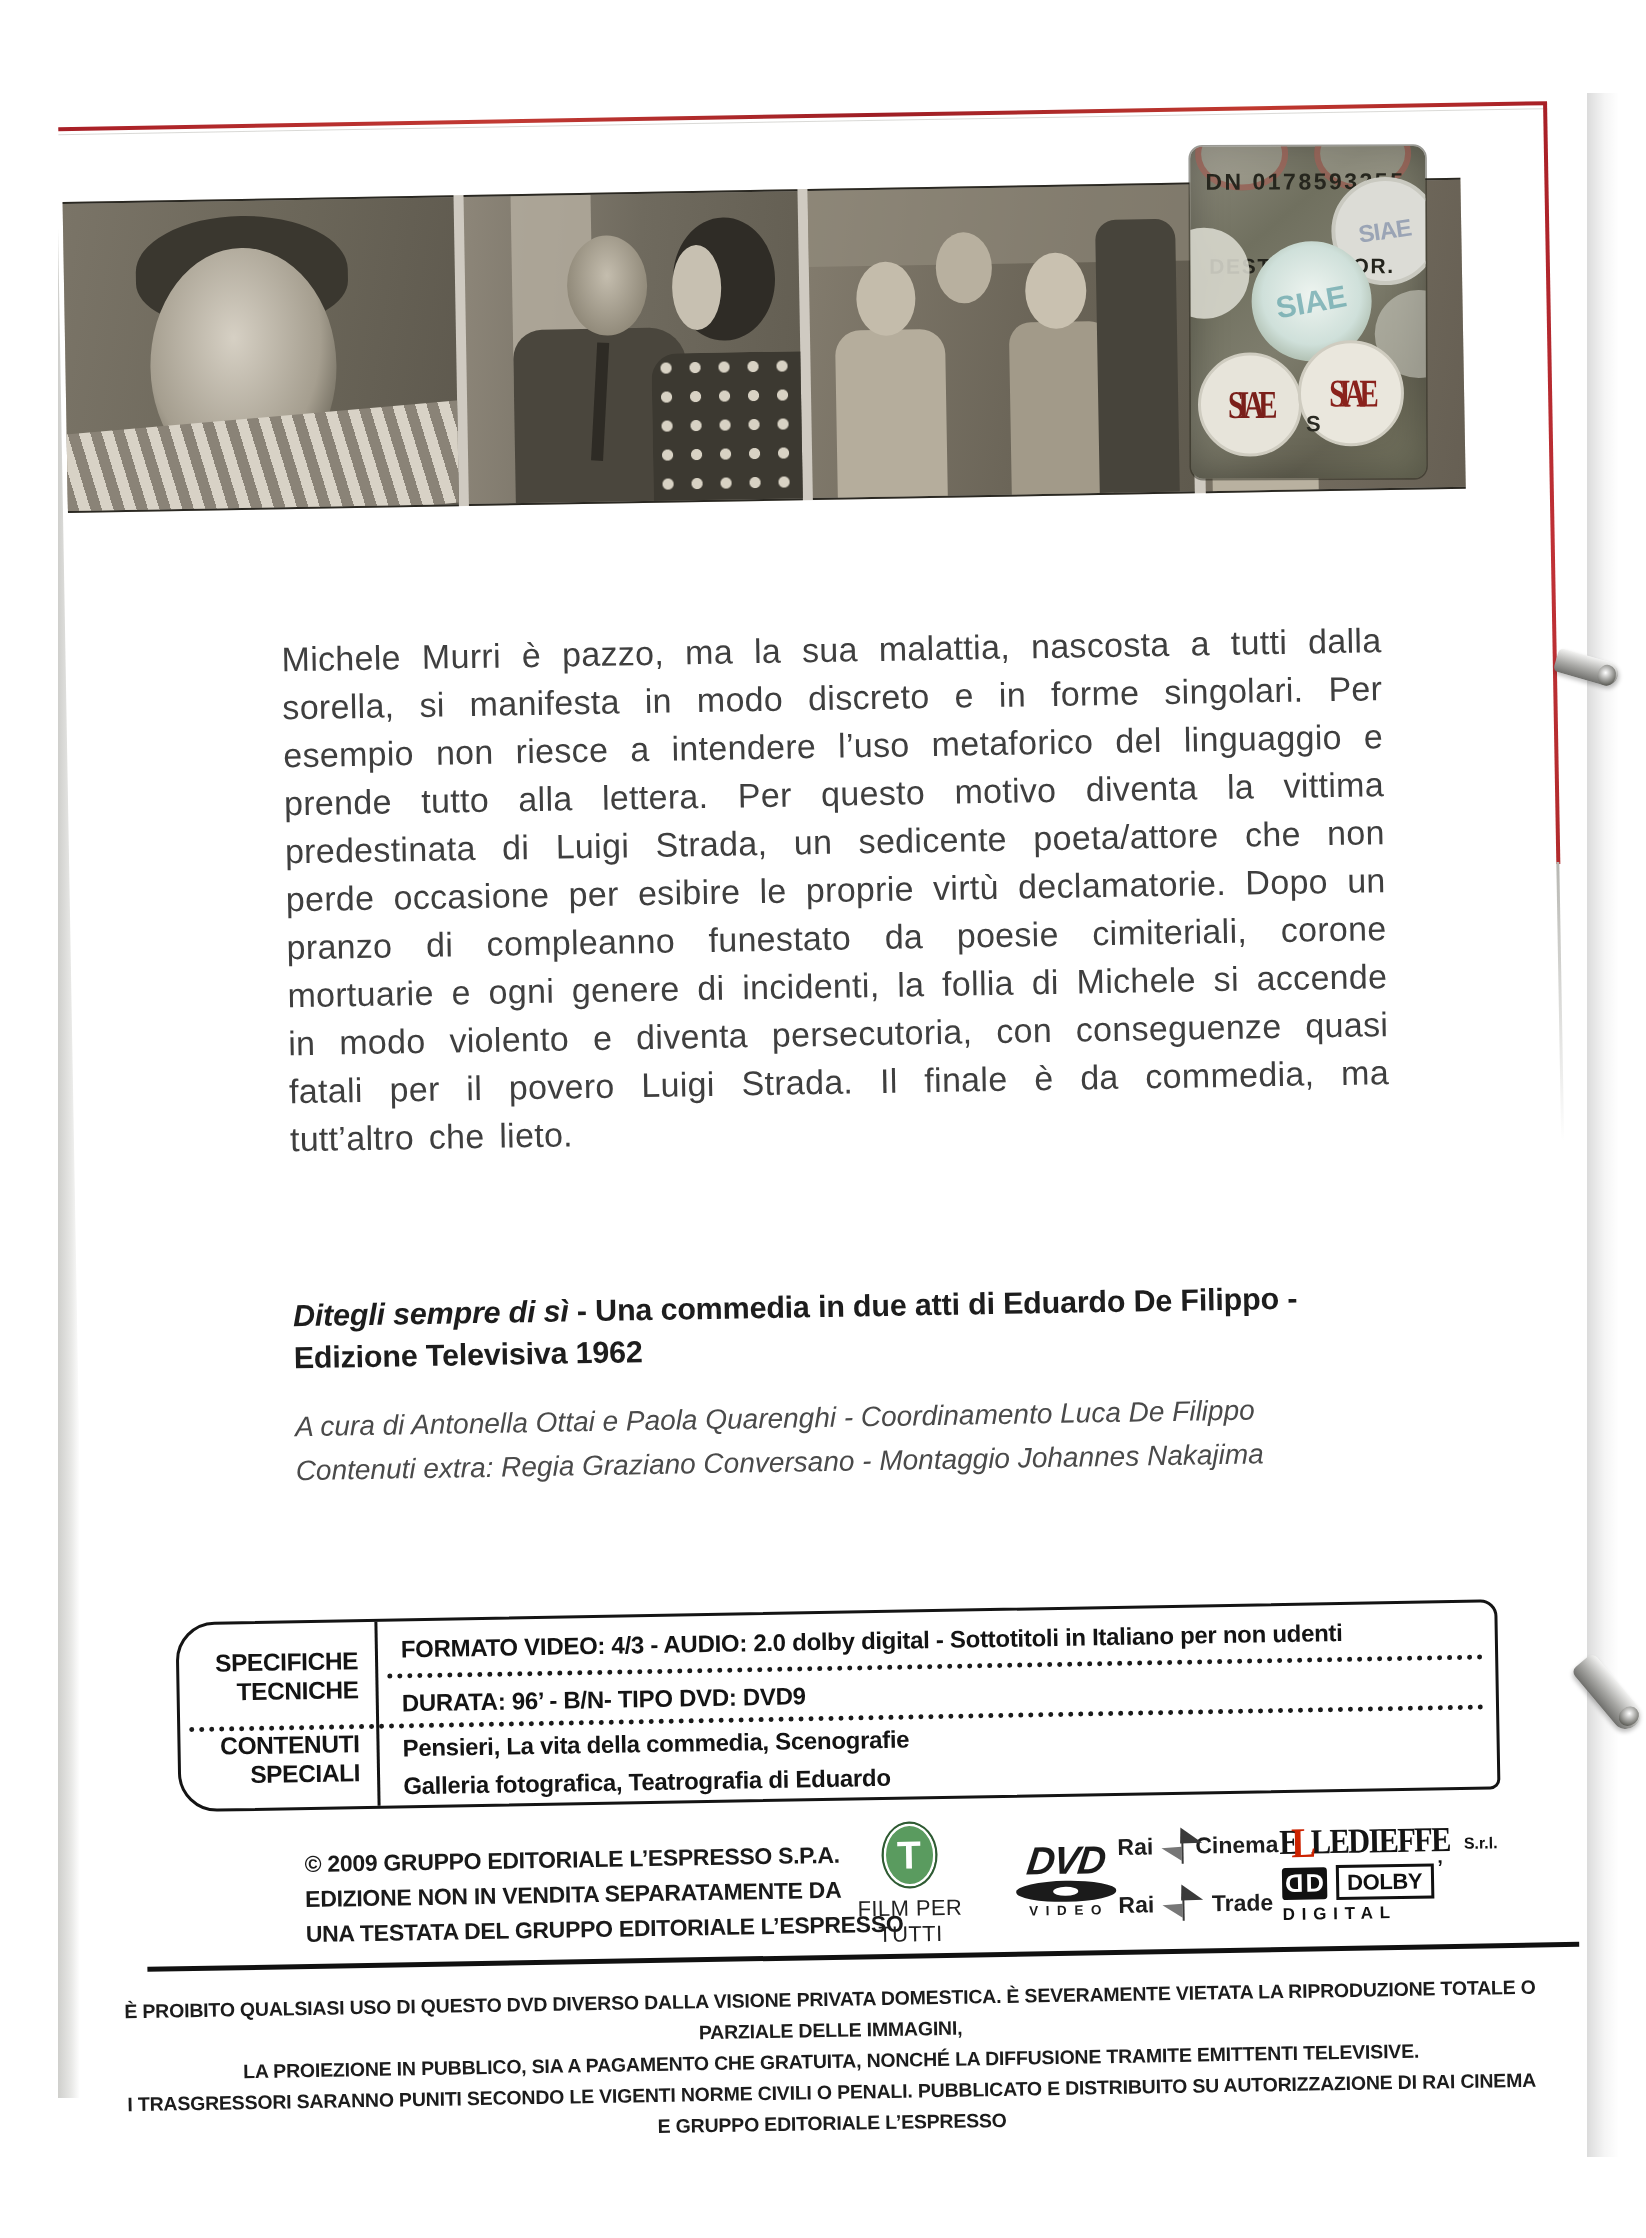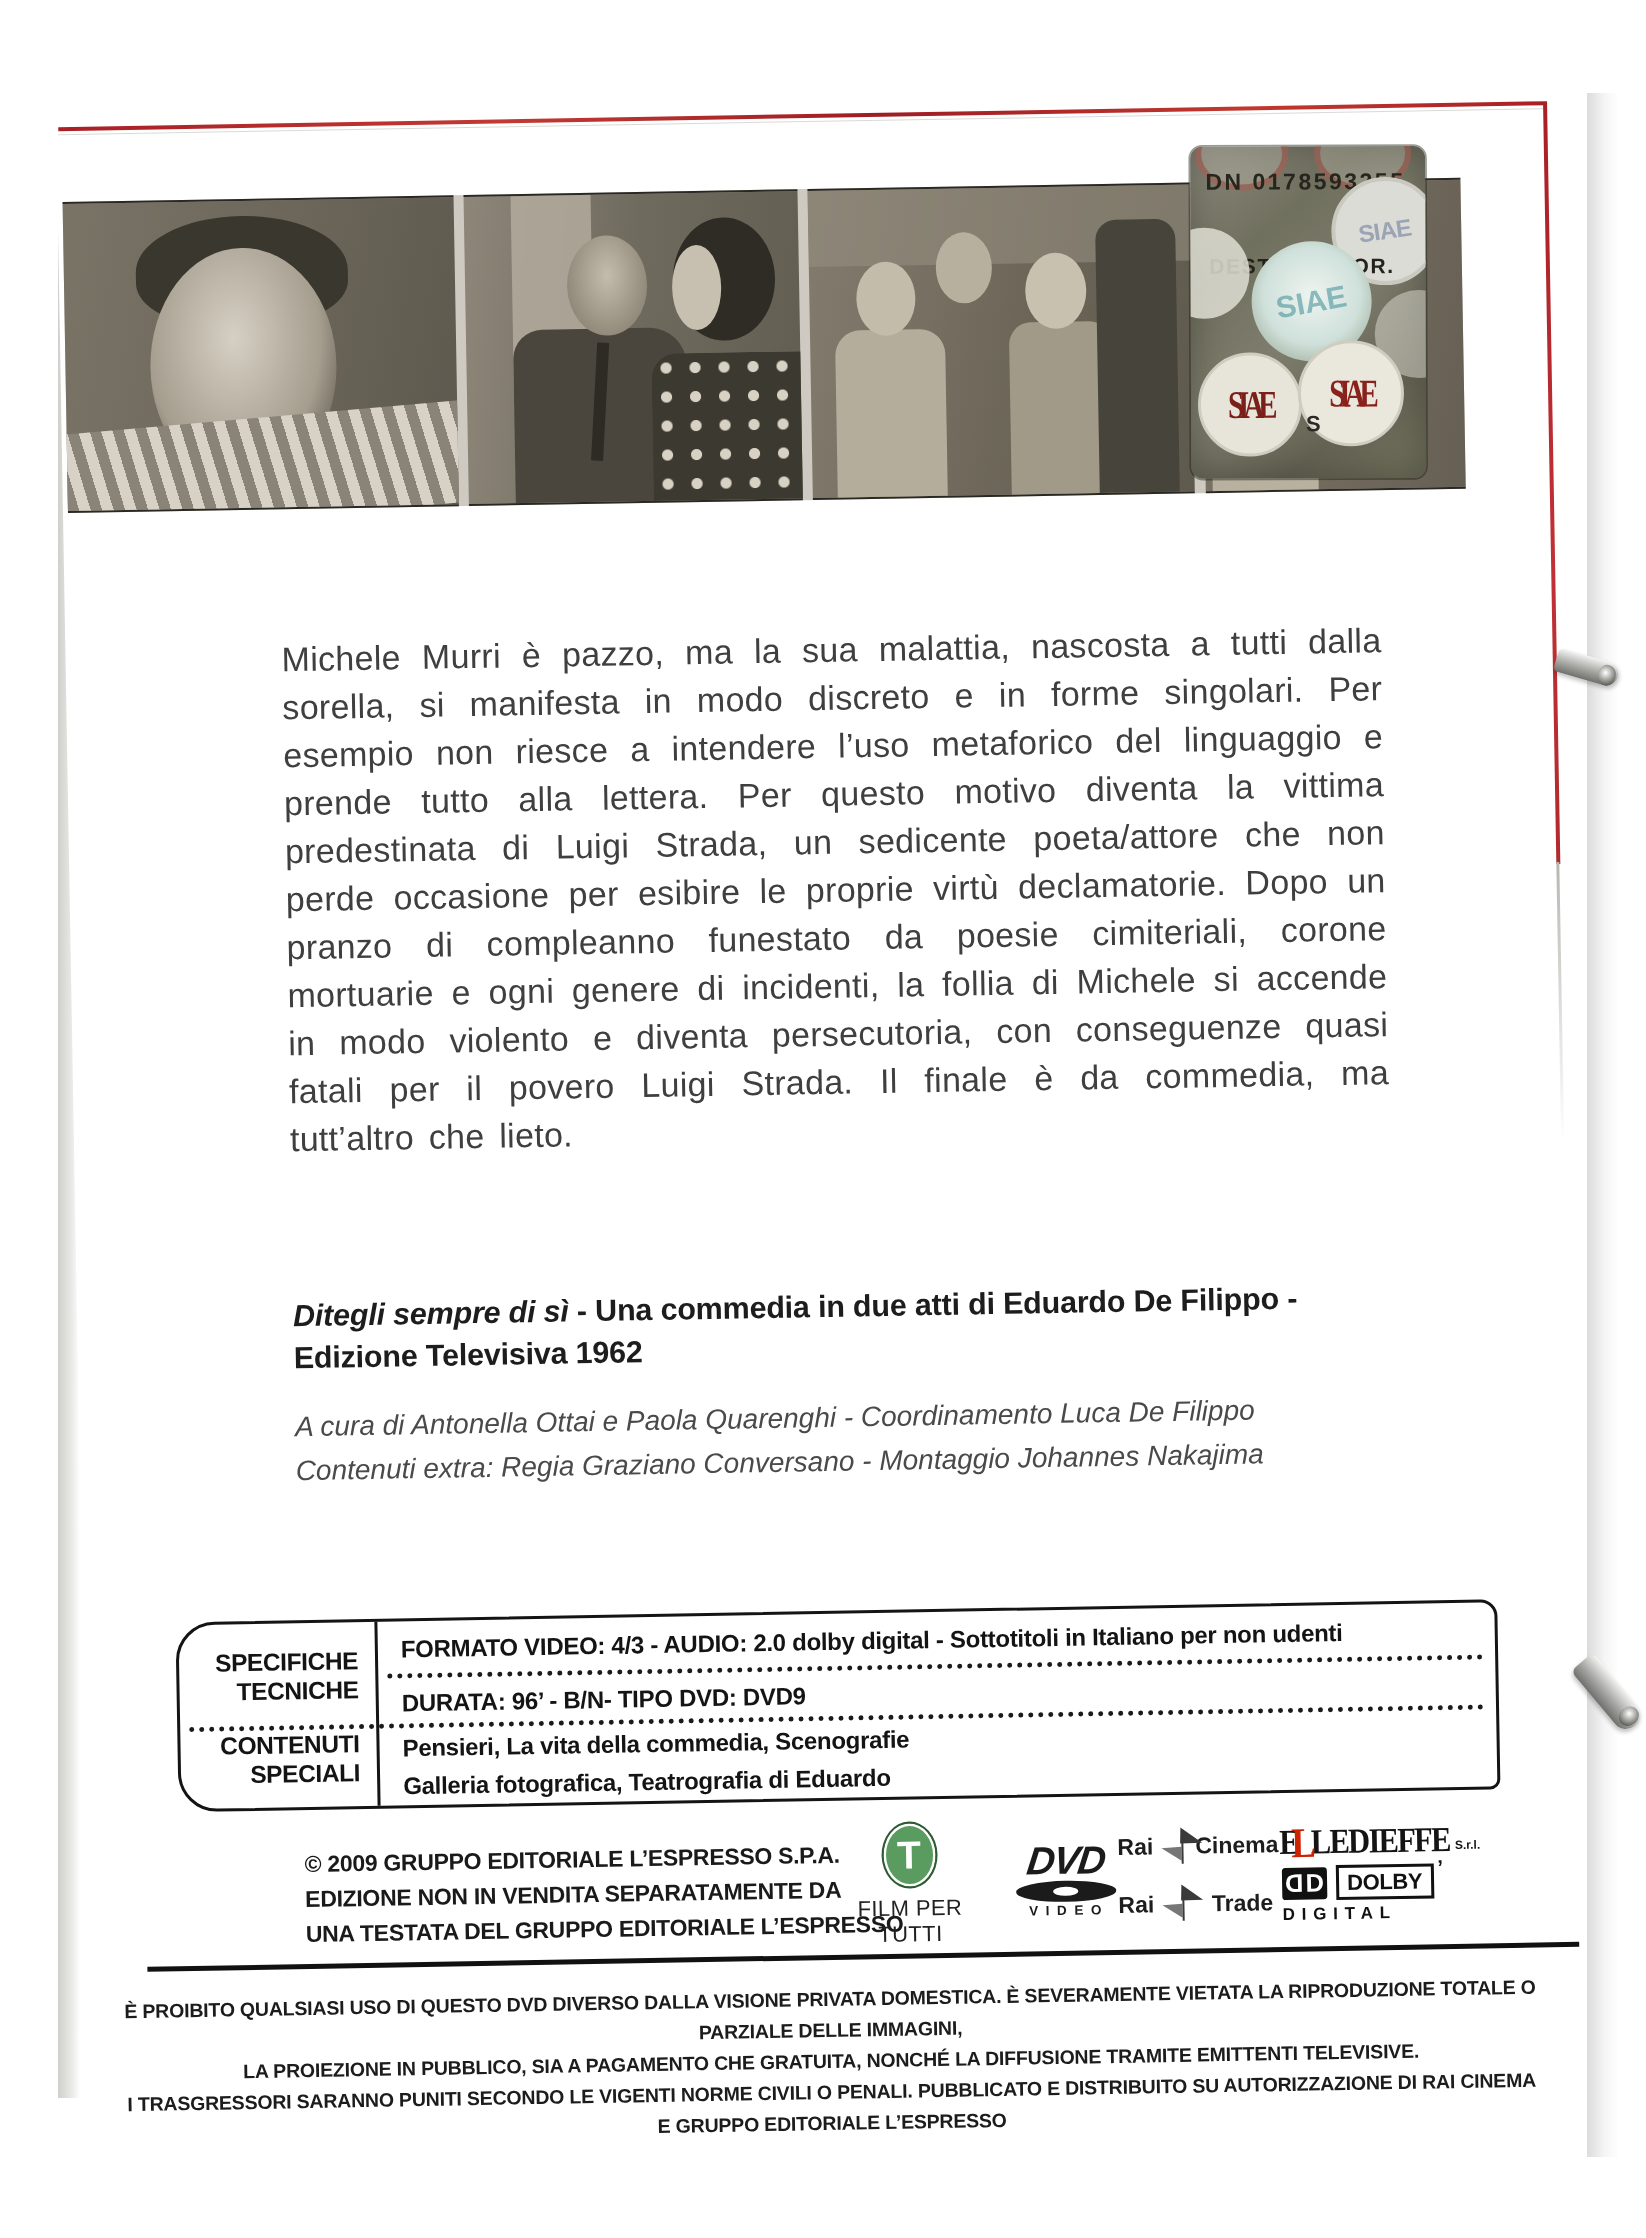--- a/index.html
+++ b/index.html
@@ -139,21 +139,21 @@
   .rai-fly .t1{position:absolute;left:20.3px;top:3.4px;width:0;height:0;border-left:22px solid #3a3a3a;
                border-top:15.2px solid transparent;border-bottom:1.7px solid transparent;transform:rotate(2deg);}
   .rai-fly .t2{position:absolute;left:1.7px;top:22px;width:0;height:0;border-right:20.3px solid #777;
                border-bottom:13.5px solid transparent;border-top:1.7px solid transparent;}
   .rai-fly .stem{position:absolute;left:21px;top:5.1px;width:2.5px;height:34px;background:#3a3a3a;}
   .rai-name{font-weight:bold;font-size:23px;color:#1d1d1d;}
   .logo-eldf{position:absolute;left:1193px;top:1719px;white-space:nowrap;}
   .eldf-main{font-family:"Liberation Serif",serif;font-weight:bold;font-size:30.5px;color:#141414;
              letter-spacing:-1.7px;display:inline-block;transform:scaleY(1.15);}
   .eldf-red{color:#cc2200;font-size:37px;position:relative;top:2.5px;margin:0 -3.4px 0 -6.8px;}
-  .eldf-srl{font-size:12px;font-weight:bold;color:#141414;margin-left:5px;}
+  .eldf-srl{font-size:16px;font-weight:bold;color:#141414;margin-left:14px;}
   .logo-dolby{position:absolute;left:1195px;top:1767px;}
   .dolby-top{display:flex;align-items:center;}
   .dd-glyph{display:flex;background:#111;border-radius:3.4px;padding:2.5px 3.4px;margin-right:8.5px;}
   .dd-glyph b{color:#fff;font-size:25.4px;line-height:27px;font-weight:bold;display:block;}
   .dd-glyph b.rev{transform:scaleX(-1);margin-right:1.7px;}
   .dolby-box{border:3.4px solid #111;font-weight:bold;font-size:22px;color:#111;padding:1.7px 8.5px;
              letter-spacing:-0.4px;position:relative;}
   .dolby-box:after{content:"’";position:absolute;right:-12px;top:-10.2px;font-size:20.3px;}
   .dolby-digital{margin-top:3.4px;font-weight:bold;font-size:17px;letter-spacing:6.8px;color:#111;}
 

